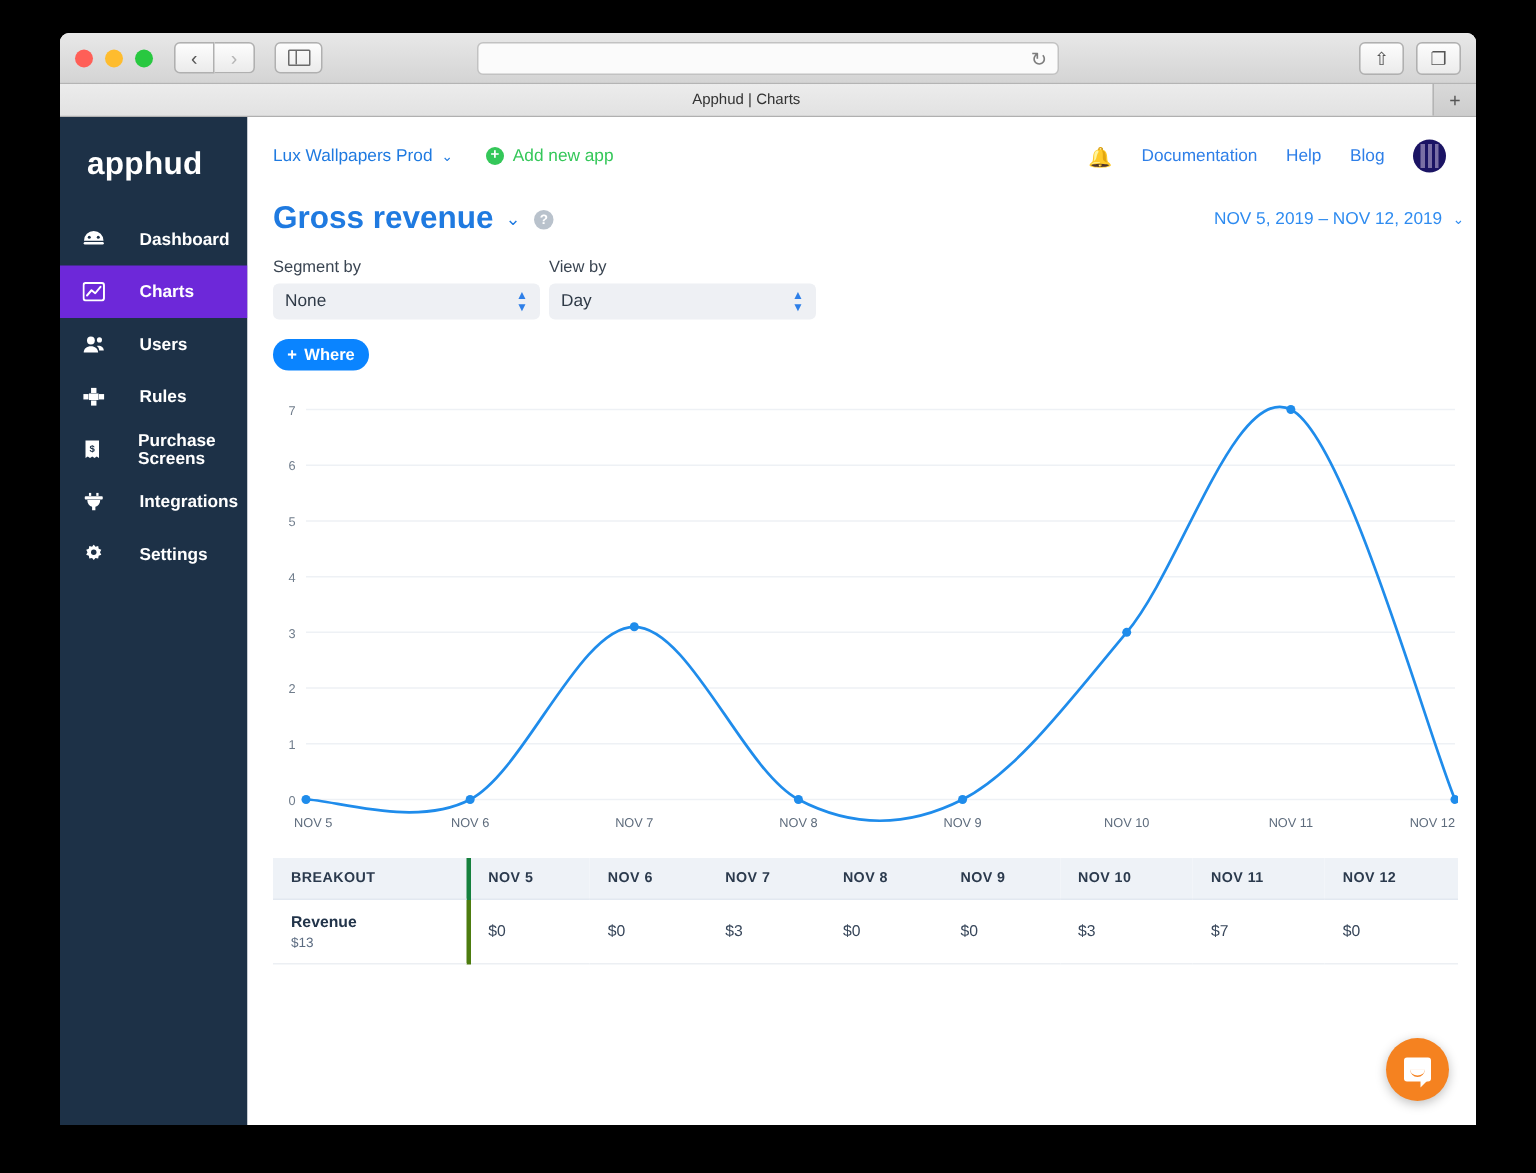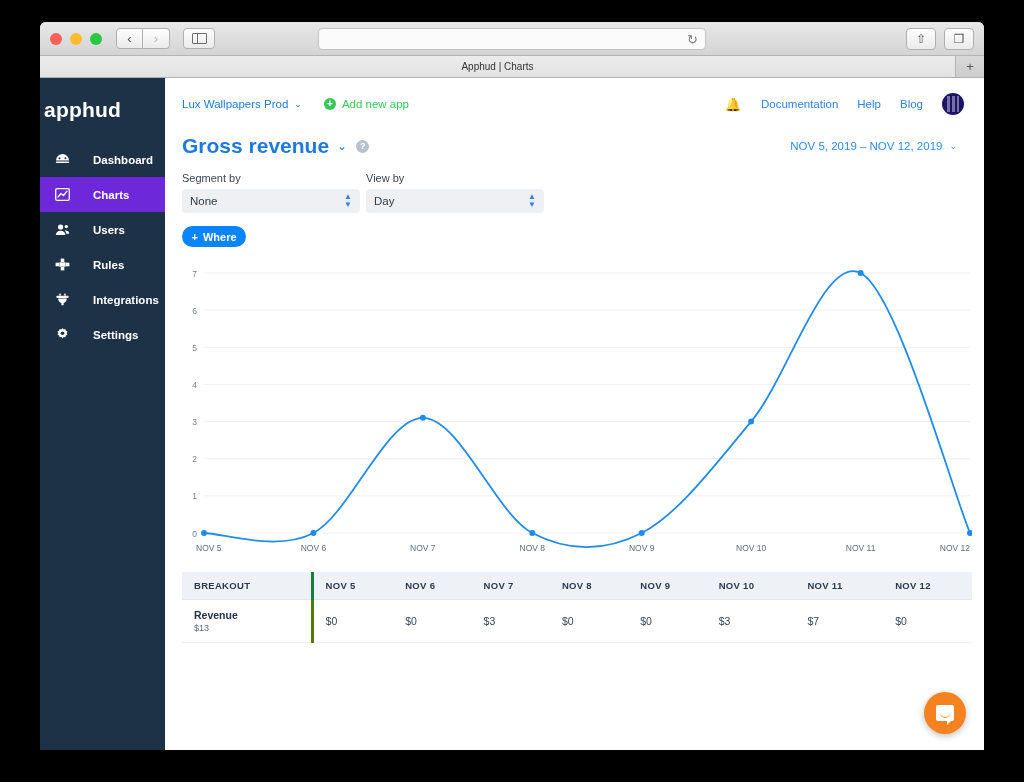--- a/index.html
+++ b/index.html
@@ -100,21 +100,21 @@
   .app { display: flex; height: calc(728px - 34px - 22px); background:#fff; }
 
   .sidebar {
     width: 125px; background: #1d3147;
     display: flex; flex-direction: column;
     flex: none;
   }
   .logo {
     color:#fff; font-size: 21px; font-weight: 700;
     letter-spacing: .2px;
-    padding: 20px 0 20px 4px;
+    padding: 20px 0 20px 18px;
   }
   .navitem {
     display:flex; align-items:center; gap:23px;
     height: 35px; padding-left: 14px;
     color: #fff; font-size: 11.5px; font-weight: 700;
   }
   .navitem.active { background: #6d28d9; text-align: center; }
   .navicon { width: 16px; display:flex; align-items:center; justify-content:center; }
   .navicon svg { display:block; }
 
@@ -143,21 +143,21 @@
     position: relative; overflow: hidden;
   }
   .avatar:before {
     content:''; position:absolute; left:5px; top:3px;
     width:12px; height:16px;
     background:
       linear-gradient(90deg, #8a7fb0 0 3px, transparent 3px 5px, #8a7fb0 5px 8px, transparent 8px 10px, #8a7fb0 10px 12px);
     opacity:.85;
   }
 
-  .titlerow { display:flex; align-items:center; padding: 12px 27px 0 17px; }
+  .titlerow { display:flex; align-items:center; padding: 12px 8px 0 17px; }
   .ptitle { color:#1f7ae0; font-size: 21px; font-weight: 700; }
   .tchev { color:#1f7ae0; font-size: 12px; margin-left: 8px; }
   .helpic {
     width: 13px; height: 13px; border-radius:50%;
     background:#b9c2cc; color:#fff; font-size:9px; font-weight:700;
     display:flex; align-items:center; justify-content:center;
     margin-left: 9px;
   }
   .daterange {
     margin-left: auto; color:#2e8bf0; font-size: 11.5px;
@@ -297,20 +297,29 @@
               <rect x="5.7" y=".6" width="3.6" height="3.4" fill="#fff"></rect>
               <rect x="5.7" y="9" width="3.6" height="3.4" fill="#fff"></rect>
               <rect x=".6" y="4.7" width="3.4" height="3.6" fill="#fff"></rect>
               <rect x="11" y="4.7" width="3.4" height="3.6" fill="#fff"></rect>
               <rect x="4.3" y="4.3" width="6.4" height="4.4" fill="#fff"></rect>
             </svg>
         </span>
         <span>Rules</span>
       </div>
 
+      <div class="navitem">
+        <span class="navicon">
+          <svg width="15" height="13" viewBox="0 0 15 13">
+              <path d="M3 .7h9v11.6l-1.5-1-1.5 1-1.5-1-1.5 1-1.5-1L3 12.3z" fill="#fff"></path>
+              <text x="7.5" y="8.4" font-size="6.4" font-family="Liberation Sans" font-weight="bold" fill="#1d3147" text-anchor="middle">$</text>
+            </svg>
+        </span>
+        <span>Purchase Screens</span>
+      </div>
 
       <div class="navitem">
         <span class="navicon">
           <svg width="15" height="13" viewBox="0 0 15 13">
               <rect x="1.5" y="2.8" width="12" height="2.2" rx=".6" fill="#fff"></rect>
               <path d="M3.2 5.4h8.6c0 2.6-1.4 4.1-3.2 4.5v2.3H6.4V9.9C4.6 9.5 3.2 8 3.2 5.4z" fill="#fff"></path>
               <rect x="4.3" y=".6" width="1.5" height="2" fill="#fff"></rect>
               <rect x="9.2" y=".6" width="1.5" height="2" fill="#fff"></rect>
             </svg>
         </span>

